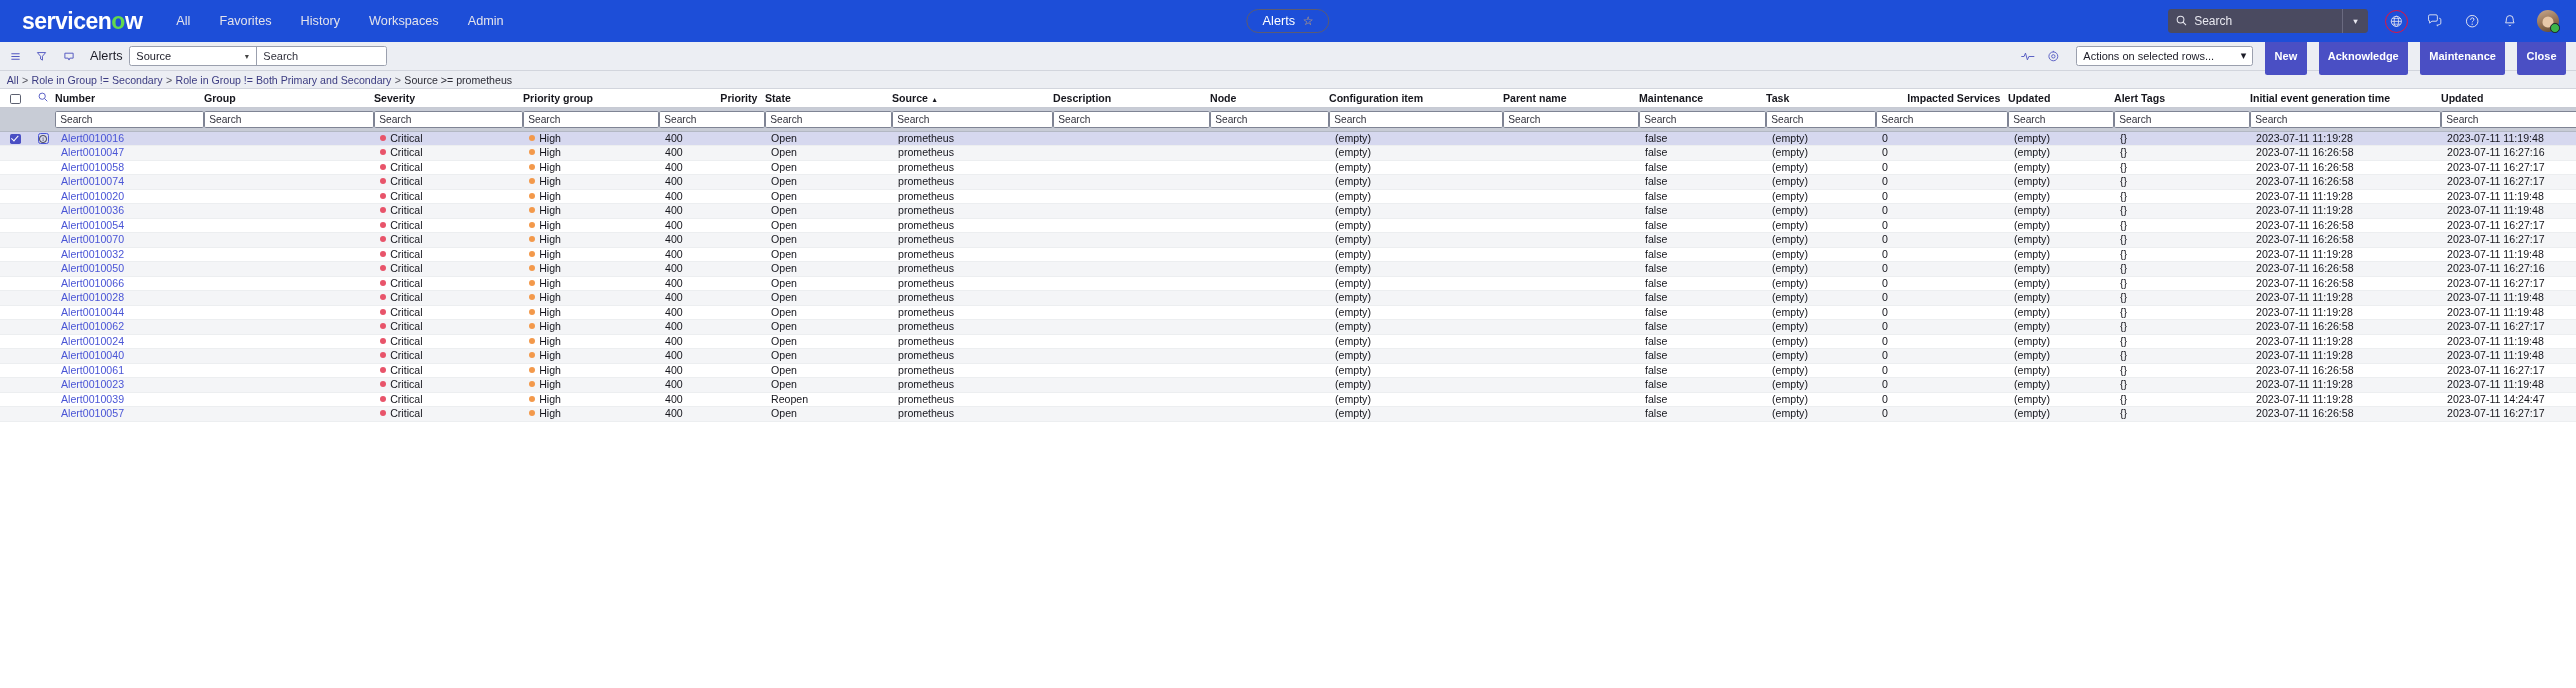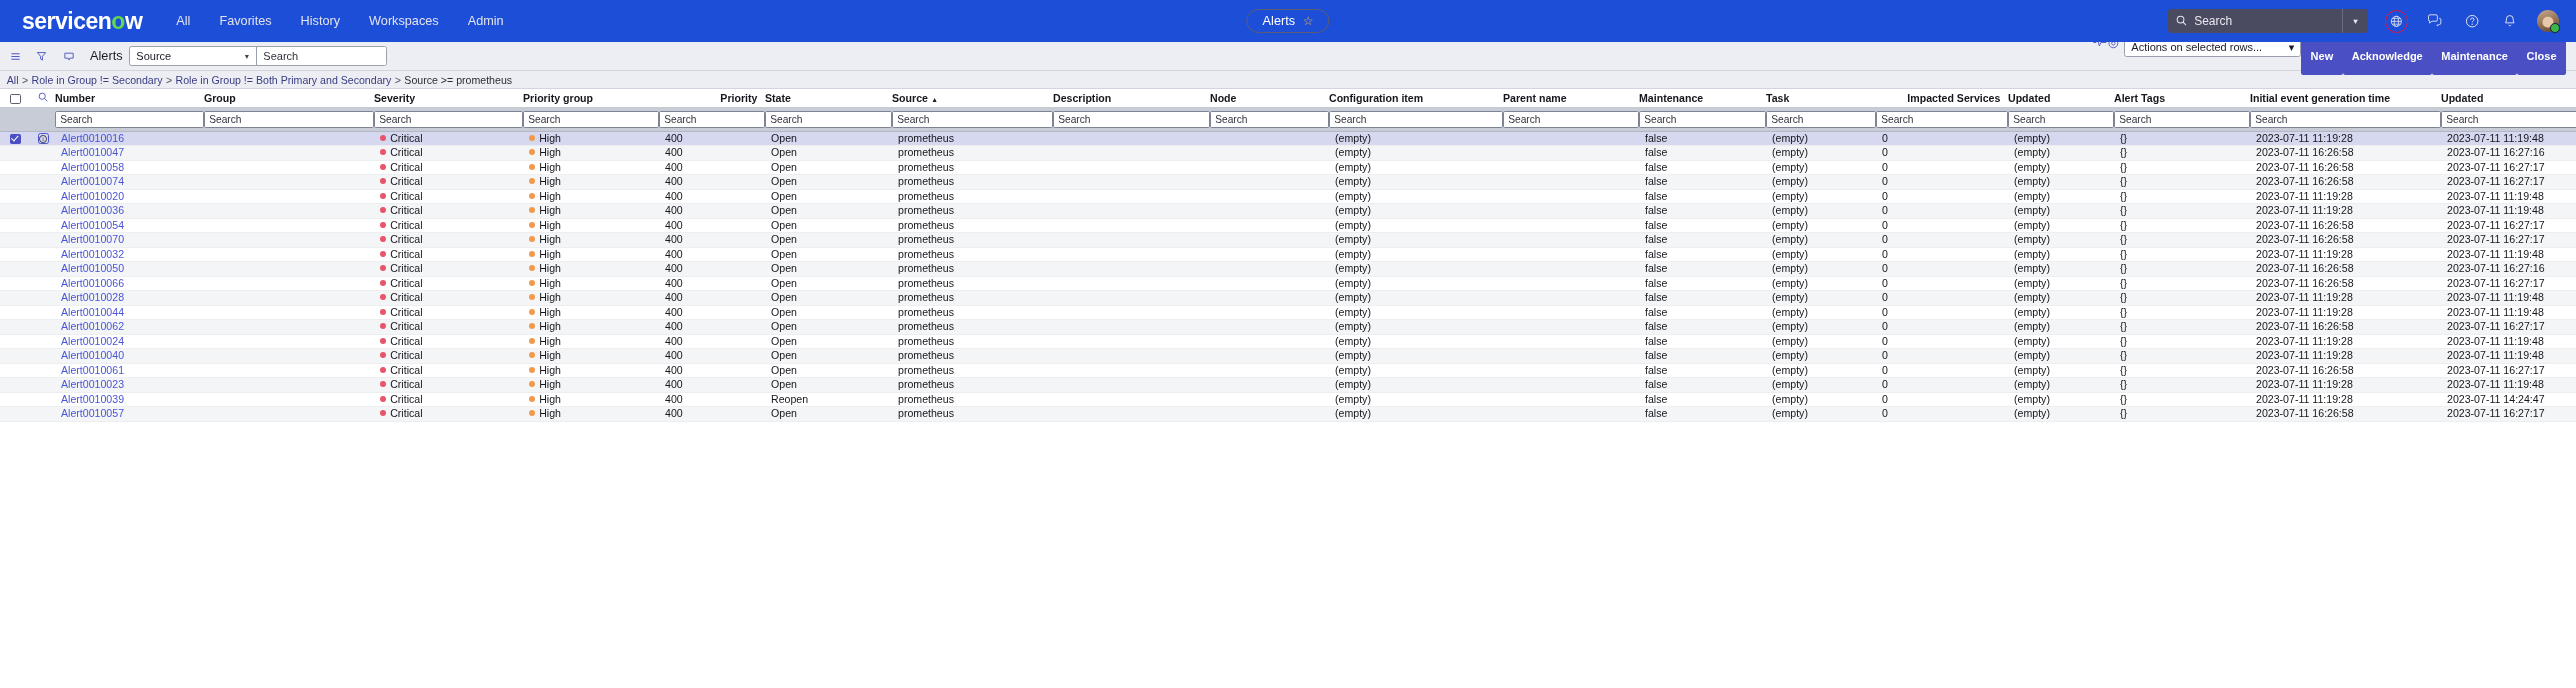--- a/index.html
+++ b/index.html
@@ -178,22 +178,22 @@
     outline: none;
     font-size: 11px;
     padding: 0 6px;
     color: #1c1c27;
     font-family: "Liberation Sans", sans-serif;
   }
   .filter-input::placeholder { color: #31313c; }
   .tb-right {
     margin-left: auto;
     display: flex;
-    align-items: flex-start;
-    gap: 0;
+    align-items: center;
+    gap: 12px;
   }
   .tb-right-icon {
     color: #545ac2;
     font-size: 12.7px;
     cursor: pointer;
     display: flex; align-items: center;
   }
   .actions-select {
     height: 20.4px;
     width: 177px;

